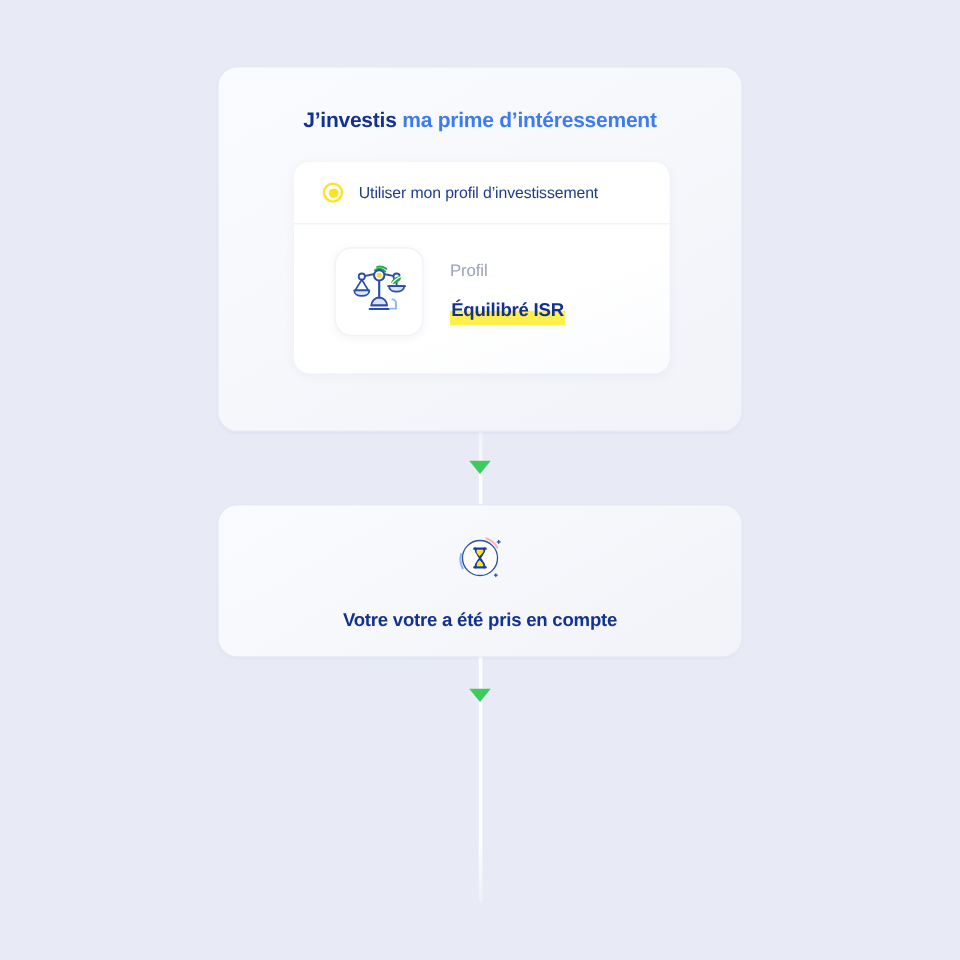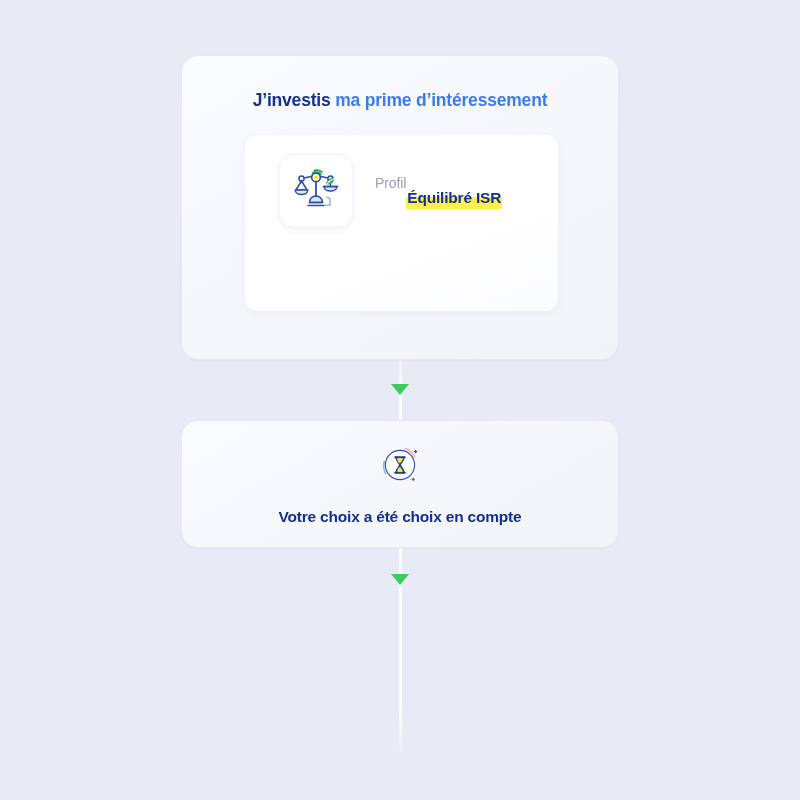--- a/index.html
+++ b/index.html
@@ -149,20 +149,21 @@
     display: flex;
     align-items: center;
     justify-content: center;
     flex: 0 0 auto;
     box-sizing: border-box;
   }
 
   .profile-text {
     margin-left: 22px;
     display: flex;
+    flex-direction: column;
     justify-content: center;
   }
   .profile-kicker {
     font-size: 14px;
     color: #9aa2b4;
     line-height: 1.35;
     letter-spacing: -0.1px;
   }
   .profile-name {
     font-size: 15.5px;
@@ -230,20 +231,24 @@
 
   <section class="card" id="card-invest">
 
     <h1 class="card-title">
       <span>J’investis</span>
       <span class="accent">ma prime d’intéressement</span>
     </h1>
 
     <div class="option-panel">
 
+      <div class="option-row">
+        <span class="radio"></span>
+        <span class="option-label">Utiliser mon profil d’investissement</span>
+      </div>
 
       <div class="profile-row">
         <div class="profile-icon-tile">
           <span>
             <svg width="50" height="50" viewBox="0 0 50 50" fill="none" xmlns="http://www.w3.org/2000/svg">
 
               <path d="M17 41.5 H33" stroke="#2b4ea8" stroke-width="1.6" stroke-linecap="round"></path>
               <path d="M18.5 38.5c0-3.7 2.9-6.6 6.5-6.6s6.5 2.9 6.5 6.6z" fill="#d9e5f8" stroke="#2b4ea8" stroke-width="1.5" stroke-linejoin="round"></path>
               <path d="M18.5 38.5 H31.5" stroke="#2b4ea8" stroke-width="1.5" stroke-linecap="round"></path>
 
@@ -302,20 +307,20 @@
             <path d="M19.3 15.2c0 4.3 3.7 6.2 3.7 7.8 0 1.6-3.7 3.5-3.7 7.8M26.7 15.2c0 4.3-3.7 6.2-3.7 7.8 0 1.6 3.7 3.5 3.7 7.8" stroke="#1b3d96" stroke-width="1.9" stroke-linecap="round" stroke-linejoin="round"></path>
 
             <path d="M20 16.6h6c0 2.4-3 3.9-3 4.9-1 0-3-2.5-3-4.9z" fill="#ffe21f"></path>
             <path d="M20.2 29.4h5.6c0-2.2-2.8-3.6-2.8-4.5-.9 0-2.8 2.3-2.8 4.5z" fill="#ffe21f"></path>
 
             <path d="M38.6 8.4v2.4M37.4 9.6h2.4" stroke="#2b4ea8" stroke-width="1.1" stroke-linecap="round"></path>
             <path d="M36.2 36.2v2.2M35.1 37.3h2.2" stroke="#2b4ea8" stroke-width="1.1" stroke-linecap="round"></path>
           </svg>
         </span>
       </div>
-      <div class="status-text">Votre choix a été choix en compte</div>
+      <div class="status-text">Votre votre a été pris en compte</div>
     </div>
   </section>
 
   <div class="arrow arrow-2"></div>
 
 
 </div>
 
 </body></html>

